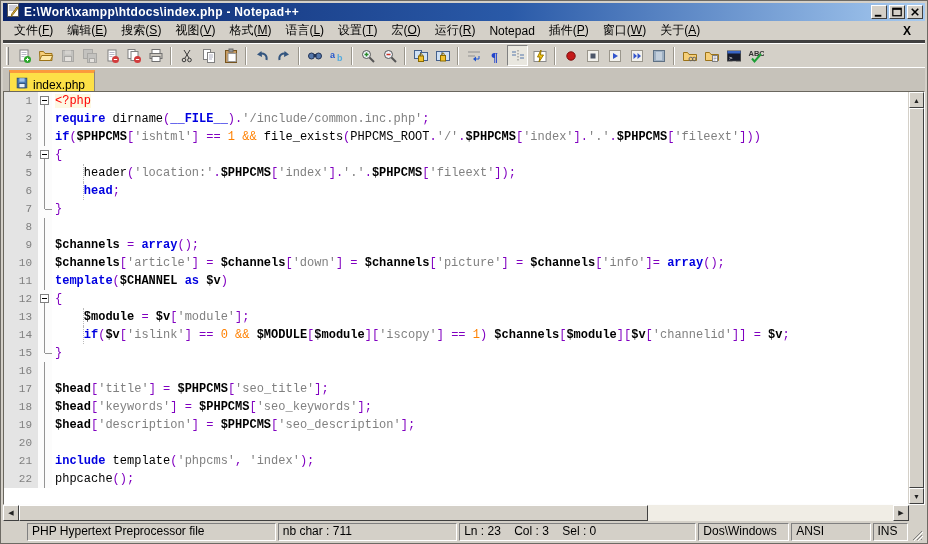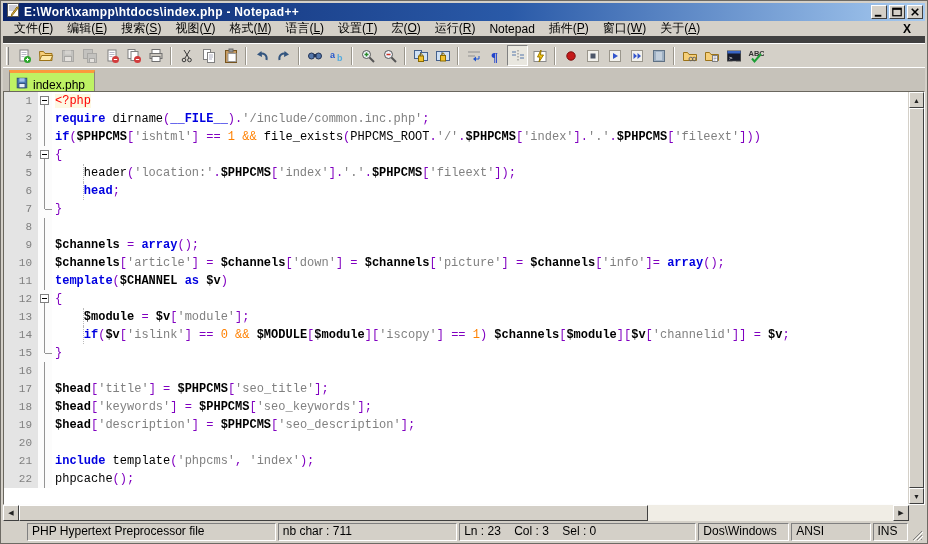--- a/index.html
+++ b/index.html
@@ -4,34 +4,34 @@
 <style>
   html,body{margin:0;padding:0;background:#808080;font-family:"Liberation Sans",sans-serif;}
   *{box-sizing:border-box;}
   .window{width:928px;height:544px;border:1px solid #6d6a64;background:#d4d0c8;padding:2px;display:flex;flex-direction:column;}
   
   .titlebar{height:18px;flex:0 0 18px;background:linear-gradient(90deg,#0a246a 0%,#2a5aa8 55%,#a6caf0 100%);display:flex;align-items:center;padding:0 2px;gap:3px;}
   .title-text{color:#fff;font-size:12px;font-weight:bold;flex:1;white-space:nowrap;overflow:hidden;letter-spacing:.3px;}
   .winbtns{display:flex;gap:2px;}
   .winbtn{width:16px;height:14px;background:#d4d0c8;border:1px solid;border-color:#ffffff #404040 #404040 #ffffff;display:flex;align-items:center;justify-content:center;}
   
-  .menubar{height:22px;flex:0 0 22px;display:flex;align-items:center;font-size:12px;padding:0 4px;border-bottom:7px solid #404040;}
+  .menubar{height:22px;flex:0 0 22px;display:flex;align-items:center;font-size:12px;padding:0 4px;border-bottom:3px solid #404040;}
   .menu-item{padding:3px 7px;white-space:nowrap;}
   .menu-item u{text-decoration:underline;}
   .menubar-x{margin-left:auto;font-weight:bold;padding:0 10px;font-size:12px;}
   
   .toolbar{height:24px;flex:0 0 24px;display:flex;align-items:center;gap:1px;padding:0 3px;border-top:1px solid #fff;}
   .grip{width:3px;height:18px;border-left:1px solid #fff;border-right:1px solid #808080;margin-right:3px;}
   .tbtn{width:21px;height:21px;display:flex;align-items:center;justify-content:center;border:1px solid transparent;}
   .tbtn.disabled{opacity:.4;filter:grayscale(.8);}
   .tbtn.pressed{background:#e9e7df;border-color:#808080 #ffffff #ffffff #808080;}
   .sep{width:2px;height:18px;border-left:1px solid #9a968c;border-right:1px solid #fff;margin:0 3px;}
   
   .tabbar{height:24px;flex:0 0 24px;background:#c6c2ba;display:flex;align-items:flex-end;padding:2px 0 0 6px;border-top:1px solid #fff;}
-  .tab{height:21px;background:#bef264;border:1px solid #8a8680;border-bottom:none;border-top:3px solid #fb9a3c;display:flex;align-items:center;gap:4px;padding:5px 9px 0 5px;font-size:12px;}
+  .tab{height:21px;background:#fde047;border:1px solid #8a8680;border-bottom:none;border-top:3px solid #fb9a3c;display:flex;align-items:center;gap:4px;padding:5px 9px 0 5px;font-size:12px;}
   
   .editor-wrap{flex:1;display:flex;border:1px solid;border-color:#6a675f #fdfdfd #fdfdfd #6a675f;background:#fff;overflow:hidden;min-height:0;}
   .rows{flex:1;overflow:hidden;}
   .row{display:flex;height:18px;line-height:18px;font-family:"Liberation Mono","DejaVu Sans Mono",monospace;font-size:12px;white-space:pre;}
   .ln{width:34px;flex:0 0 34px;background:#e4e4e4;color:#808080;text-align:right;padding-right:6px;font-size:11px;}
   .fold{width:14px;flex:0 0 14px;position:relative;background:#fcfcfc;}
   .fold .v{position:absolute;left:6px;width:1px;background:#949494;}
   .fold .h{position:absolute;left:7px;top:9px;right:0;height:1px;background:#949494;}
   .fbox{position:absolute;left:2px;top:4px;width:9px;height:9px;background:#fff;border:1px solid #808080;}
   .fbox::after{content:"";position:absolute;left:1px;top:3px;width:5px;height:1px;background:#000;}

